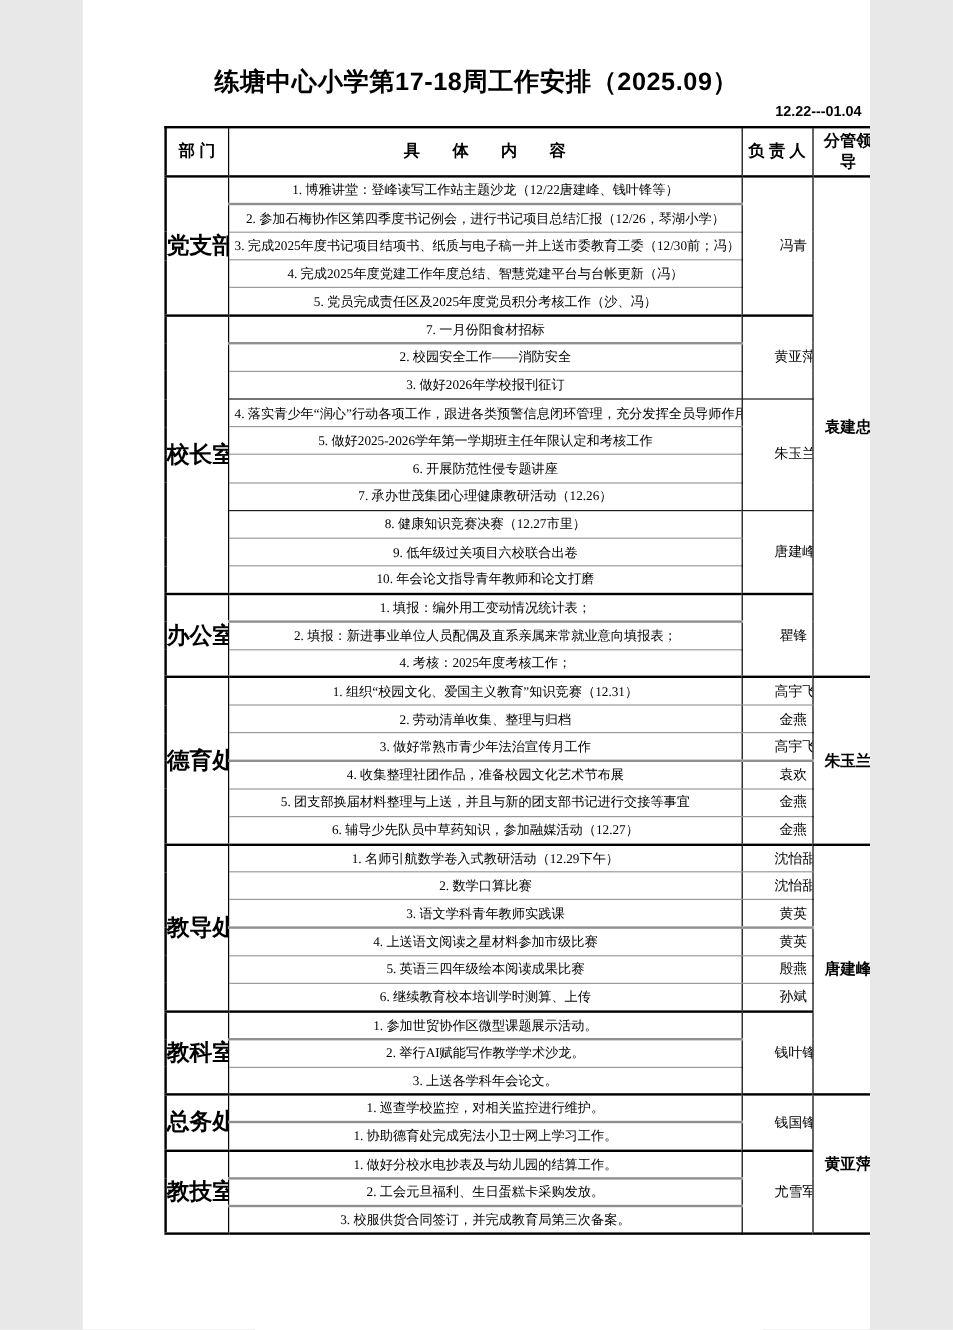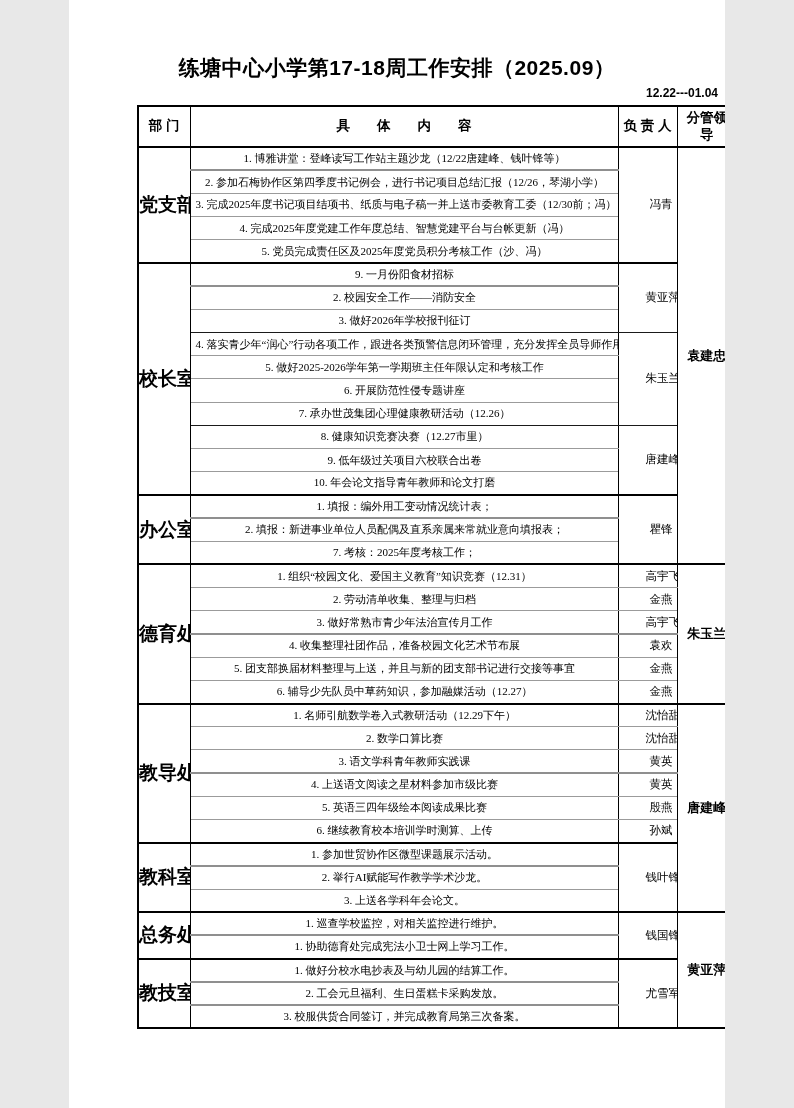--- a/index.html
+++ b/index.html
@@ -99,21 +99,21 @@
         </tr>
       <tr>
           <td class="task t">4. 完成2025年度党建工作年度总结、智慧党建平台与台帐更新（冯）</td>
         </tr>
       <tr>
           <td class="task sb">5. 党员完成责任区及2025年度党员积分考核工作（沙、冯）</td>
         </tr>
 
       <tr>
         <td class="dept" rowspan="10">校长室</td>
-        <td class="task g">9. 一月份阳食材招标</td>
+        <td class="task g">7. 一月份阳食材招标</td>
         <td class="owner ob" rowspan="3">黄亚萍</td>
       </tr>
       <tr>
           <td class="task t">2. 校园安全工作——消防安全</td>
         </tr>
       <tr>
           <td class="task ob">3. 做好2026年学校报刊征订</td>
         </tr>
       <tr>
         <td class="task t">4. 落实青少年“润心”行动各项工作，跟进各类预警信息闭环管理，充分发挥全员导师作用</td>
@@ -141,21 +141,21 @@
 
       <tr>
         <td class="dept" rowspan="3">办公室</td>
         <td class="task g">1. 填报：编外用工变动情况统计表；</td>
         <td class="owner sb" rowspan="3">瞿锋</td>
       </tr>
       <tr>
           <td class="task t">2. 填报：新进事业单位人员配偶及直系亲属来常就业意向填报表；</td>
         </tr>
       <tr>
-          <td class="task sb">7. 考核：2025年度考核工作；</td>
+          <td class="task sb">4. 考核：2025年度考核工作；</td>
         </tr>
 
       <tr>
         <td class="dept" rowspan="6">德育处</td>
         <td class="task t">1. 组织“校园文化、爱国主义教育”知识竞赛（12.31）</td>
         <td class="owner t">高宇飞</td>
         <td class="leader" rowspan="6">朱玉兰</td>
       </tr>
       <tr>
         <td class="task t">2. 劳动清单收集、整理与归档</td>

